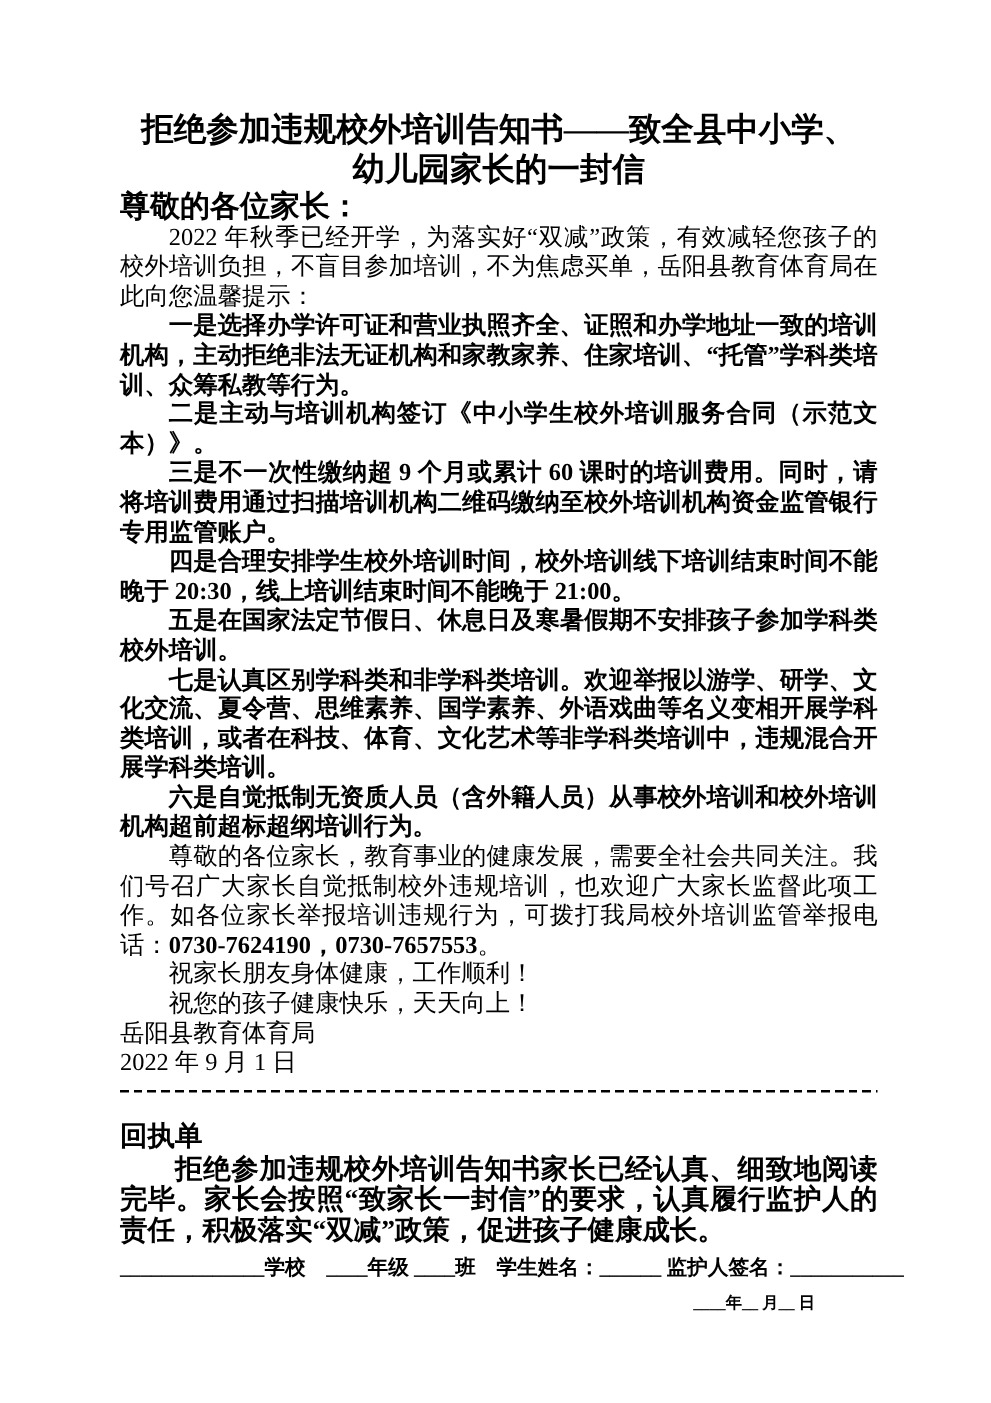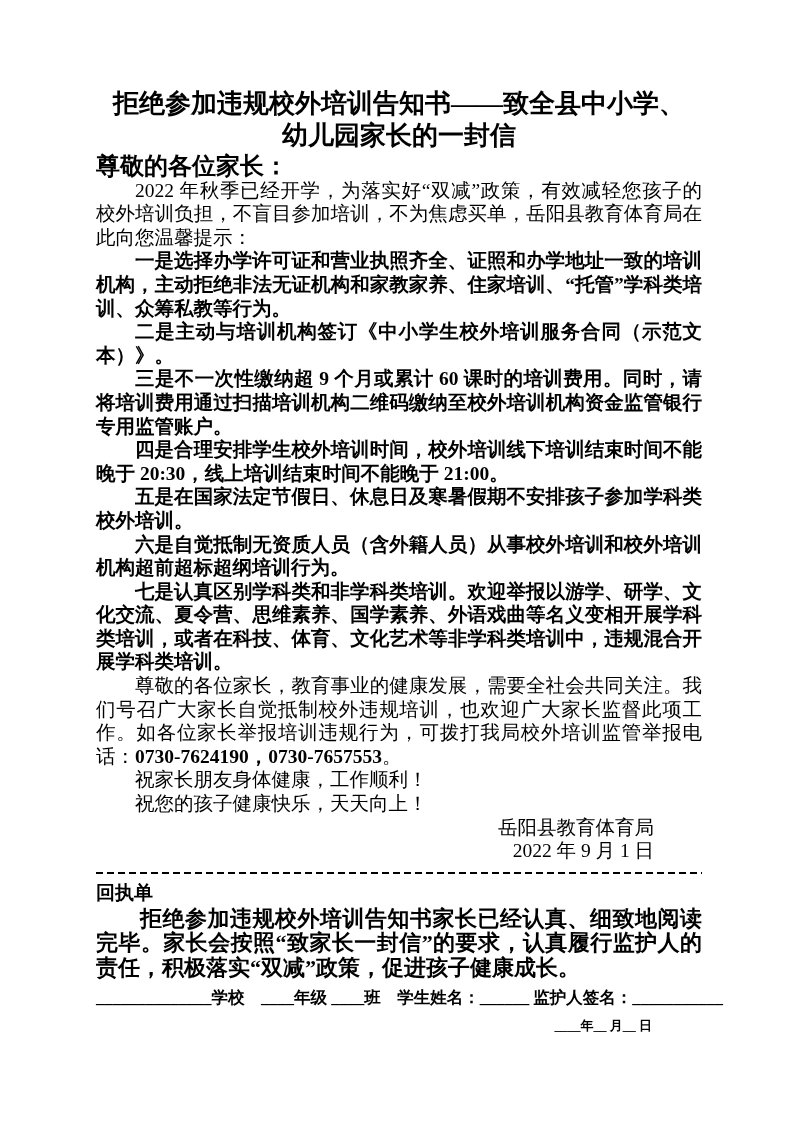--- a/index.html
+++ b/index.html
@@ -44,33 +44,32 @@
   }
   .para.bold {
     font-weight: bold;
   }
   .phone-strong {
     font-weight: bold;
   }
   .sign-line {
     font-size: 19.5px;
     line-height: 23.6px;
-    text-align: right;
     padding-right: 48px;
   }
   .divider {
     margin: 9px 0 5px 0;
     height: 2px;
     background: repeating-linear-gradient(90deg, #000 0 7px, transparent 7px 11px);
   }
   .receipt-heading {
-    font-size: 19px;
+    font-size: 22px;
     line-height: 25px;
     font-weight: bold;
-    margin-top: 6px;
+    margin-top: 22px;
   }
   .receipt-body {
     margin: 2px 0 0 0;
     font-size: 22px;
     line-height: 24.5px;
     font-weight: bold;
     text-indent: 2em;
     text-align: justify;
   }
   .receipt-form {
@@ -101,22 +100,22 @@
     </h1>
 
     <div class="salutation">尊敬的各位家长：</div>
 
     <p class="para">2022 年秋季已经开学，为落实好“双减”政策，有效减轻您孩子的校外培训负担，不盲目参加培训，不为焦虑买单，岳阳县教育体育局在此向您温馨提示：</p>
     <p class="para bold">一是选择办学许可证和营业执照齐全、证照和办学地址一致的培训机构，主动拒绝非法无证机构和家教家养、住家培训、“托管”学科类培训、众筹私教等行为。</p>
     <p class="para bold">二是主动与培训机构签订《中小学生校外培训服务合同（示范文本）》。</p>
     <p class="para bold">三是不一次性缴纳超 9 个月或累计 60 课时的培训费用。同时，请将培训费用通过扫描培训机构二维码缴纳至校外培训机构资金监管银行专用监管账户。</p>
     <p class="para bold">四是合理安排学生校外培训时间，校外培训线下培训结束时间不能晚于 20:30，线上培训结束时间不能晚于 21:00。</p>
     <p class="para bold">五是在国家法定节假日、休息日及寒暑假期不安排孩子参加学科类校外培训。</p>
+    <p class="para bold">七是认真区别学科类和非学科类培训。欢迎举报以游学、研学、文化交流、夏令营、思维素养、国学素养、外语戏曲等名义变相开展学科类培训，或者在科技、体育、文化艺术等非学科类培训中，违规混合开展学科类培训。</p>
     <p class="para bold">六是自觉抵制无资质人员（含外籍人员）从事校外培训和校外培训机构超前超标超纲培训行为。</p>
-    <p class="para bold">七是认真区别学科类和非学科类培训。欢迎举报以游学、研学、文化交流、夏令营、思维素养、国学素养、外语戏曲等名义变相开展学科类培训，或者在科技、体育、文化艺术等非学科类培训中，违规混合开展学科类培训。</p>
 
     <p class="para"><span>尊敬的各位家长，教育事业的健康发展，需要全社会共同关注。我们号召广大家长自觉抵制校外违规培训，也欢迎广大家长监督此项工作。如各位家长举报培训违规行为，可拨打我局校外培训监管举报电话：</span><span class="phone-strong">0730-7624190，0730-7657553</span><span>。</span></p>
 
     <p class="para">祝家长朋友身体健康，工作顺利！</p>
     <p class="para">祝您的孩子健康快乐，天天向上！</p>
 
     <div class="sign-line">岳阳县教育体育局</div>
     <div class="sign-line">2022 年 9 月 1 日</div>
 
     <div class="divider"></div>

